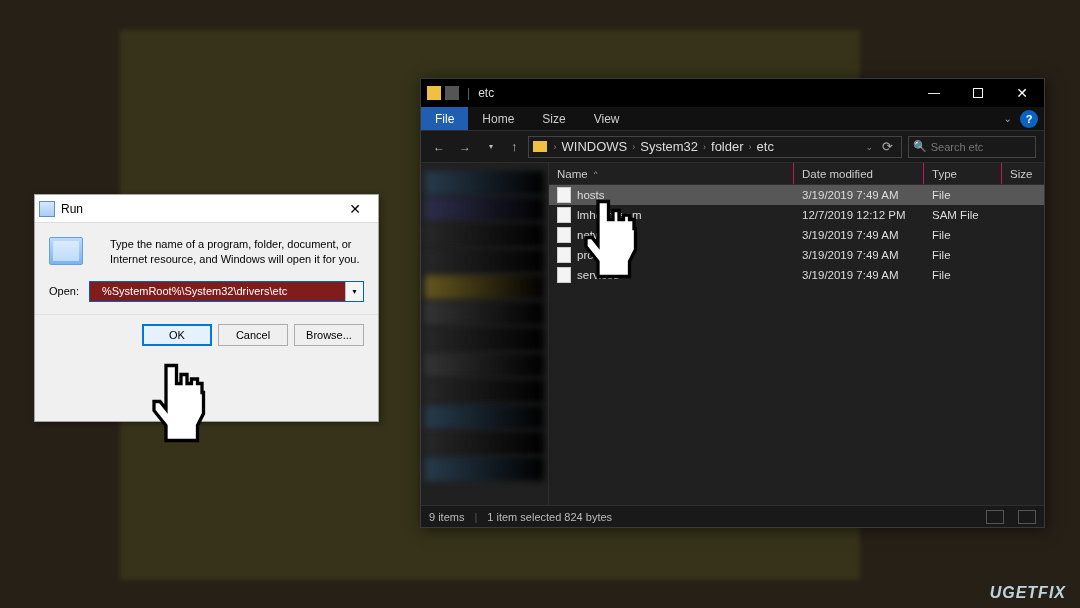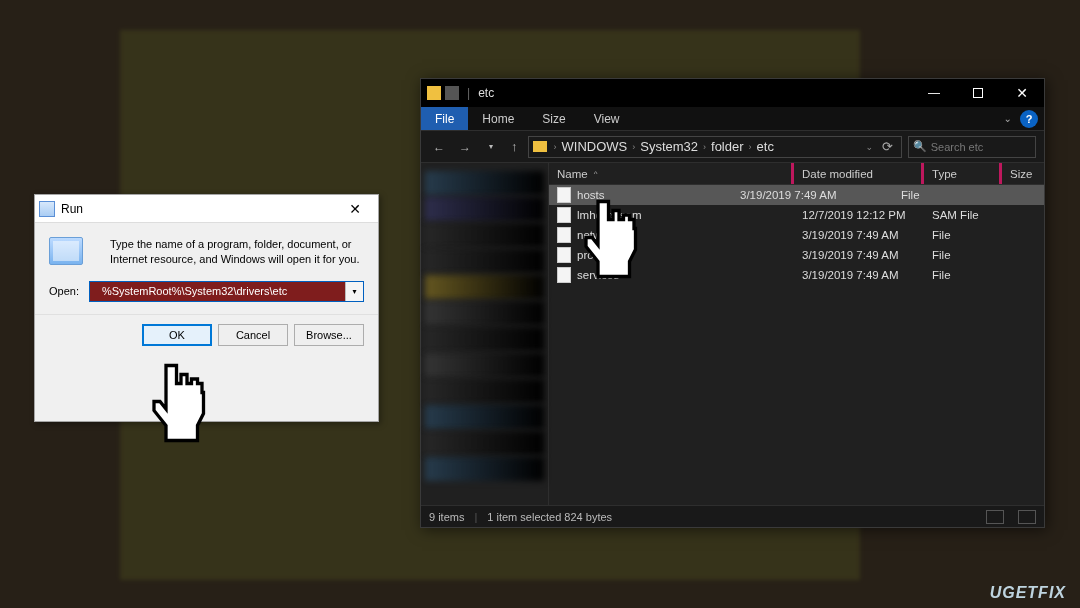--- a/index.html
+++ b/index.html
@@ -67,29 +67,29 @@
   .exp-content { display:flex; height: 342px; background:#202020; }
   .exp-side { width:128px; background:#202020; border-right:1px solid #2e2e2e; padding:6px 4px; }
   .side-row { height:24px; margin:2px 0; filter:blur(3px); border-radius:2px; }
   .sr1 { background:linear-gradient(90deg,#6666ff33,#000); }
   .sr2 { background:linear-gradient(90deg,#44aaff33,#000); }
   .sr3 { background:linear-gradient(90deg,#33333366,#000); }
   .sr4 { background:linear-gradient(90deg,#ccaa2266,#000); }
   .sr5 { background:linear-gradient(90deg,#88888833,#000); }
   .exp-list { flex:1; display:flex; flex-direction:column; }
   .exp-cols { height:22px; display:flex; align-items:center; border-bottom:1px solid #2e2e2e; color:#ccc; font-size:11.5px; }
-  .col { padding:0 8px; border-right:3px solid #be185d; display:flex; align-items:center; height:100%; }
+  .col { padding:0 8px; border-right:1px solid #be185d; display:flex; align-items:center; height:100%; }
   .c-name { flex:1; }
   .c-name .sort { margin-left:6px; font-size:8px; color:#aaa; }
   .c-date { width:130px; }
   .c-type { width:78px; }
   .c-size { width:42px; border-right:none; }
   .exp-rows { flex:1; overflow:hidden; }
   .row { height:20px; display:flex; align-items:center; font-size:11.5px; color:#ddd; position:relative; }
-  .row.sel { background:#575757;gap:31px; }
+  .row.sel { background:#575757; }
   .row .cell { padding:0 8px; }
   .row .fic { width:14px; height:16px; background:#f4f4f4; margin-right:6px; border:1px solid #ccc; flex:0 0 auto; }
   .row .n { flex:1; display:flex; align-items:center; }
   .row .d { width:130px; }
   .row .t { width:78px; }
   .row .s { width:42px; }
   .exp-status { height:22px; background:#191919; border-top:1px solid #2e2e2e; display:flex; align-items:center; padding:0 8px; font-size:11px; color:#bbb; gap:10px; }
   .exp-status .sep { color:#555; }
   .exp-status .spacer { flex:1; }
   .exp-status .vbtn { width:18px; height:14px; border:1px solid #555; margin-left:4px; }

